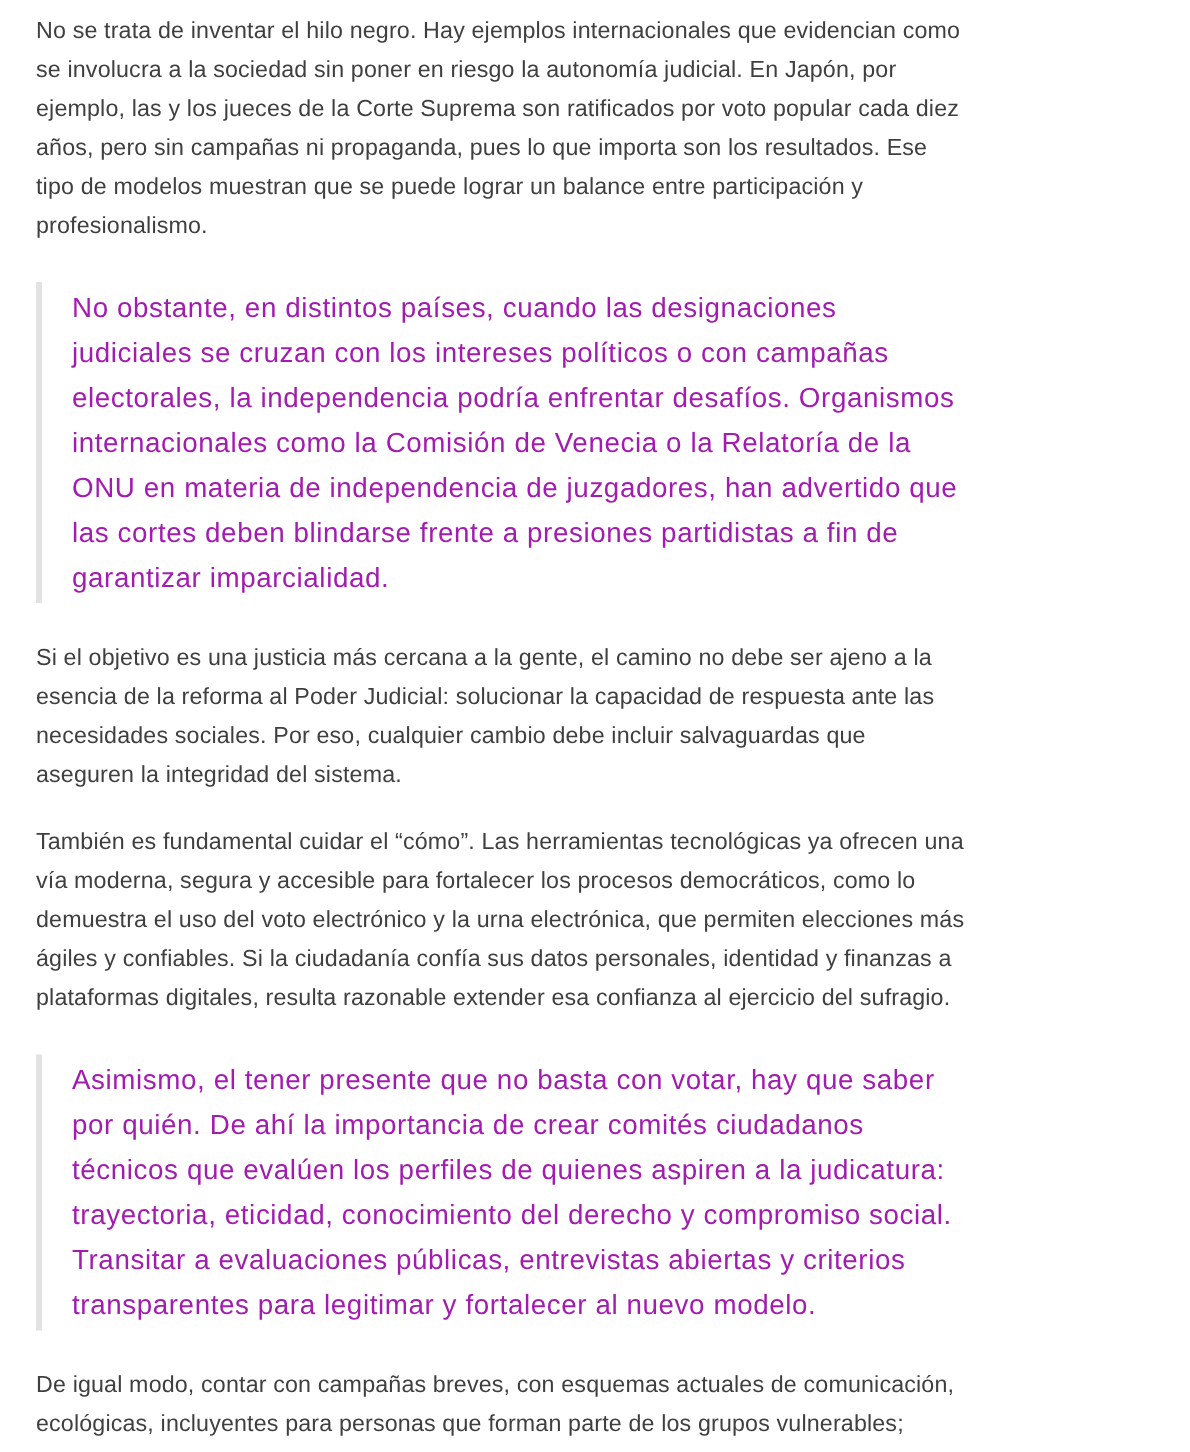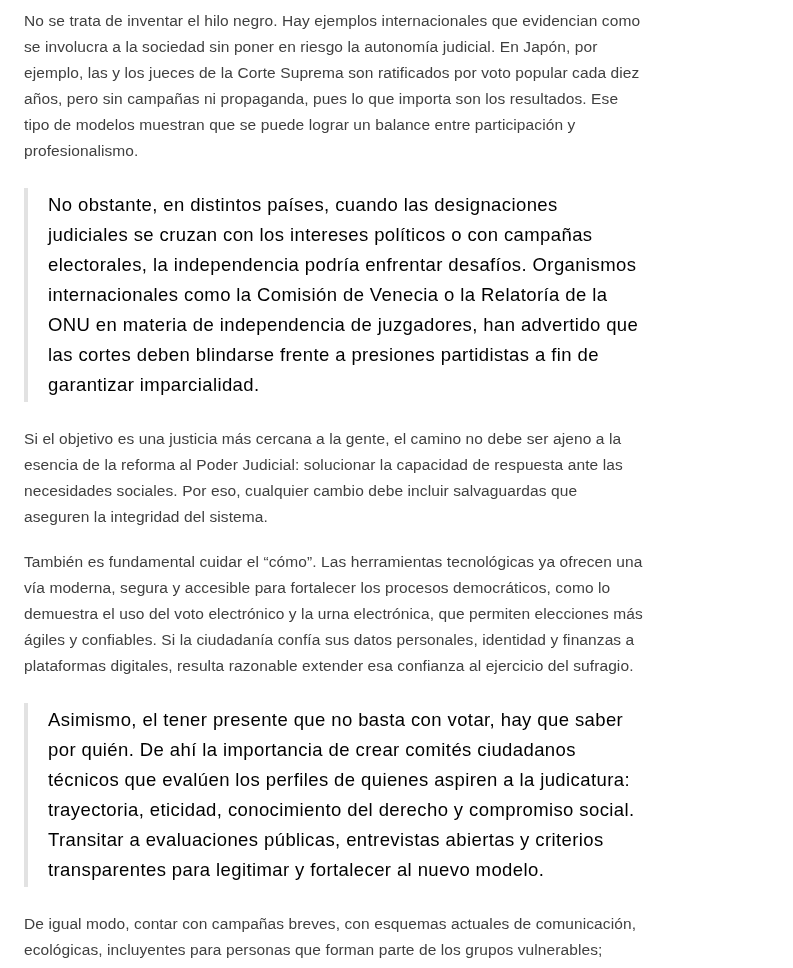--- a/index.html
+++ b/index.html
@@ -27,21 +27,21 @@
   }
   .para:first-child {
     margin-top: 6px;
   }
   .pull-quote {
     margin: 24px 0;
     padding: 2px 0 2px 20px;
     border-left: 4px solid #e2e2e2;
     font-size: 18.5px;
     line-height: 30px;
-    color: #000000;
+    color: #a21caf;
     letter-spacing: 0.4px;
   }
 </style>
 </head>
 <body>
 
 <div class="page">
   <p class="para">No se trata de inventar el hilo negro. Hay ejemplos internacionales que evidencian como se involucra a la sociedad sin poner en riesgo la autonomía judicial. En Japón, por ejemplo, las y los jueces de la Corte Suprema son ratificados por voto popular cada diez años, pero sin campañas ni propaganda, pues lo que importa son los resultados. Ese tipo de modelos muestran que se puede lograr un balance entre participación y profesionalismo.</p>
 
   <blockquote class="pull-quote">No obstante, en distintos países, cuando las designaciones judiciales se cruzan con los intereses políticos o con campañas electorales, la independencia podría enfrentar desafíos. Organismos internacionales como la Comisión de Venecia o la Relatoría de la ONU en materia de independencia de juzgadores, han advertido que las cortes deben blindarse frente a presiones partidistas a fin de garantizar imparcialidad.</blockquote>

